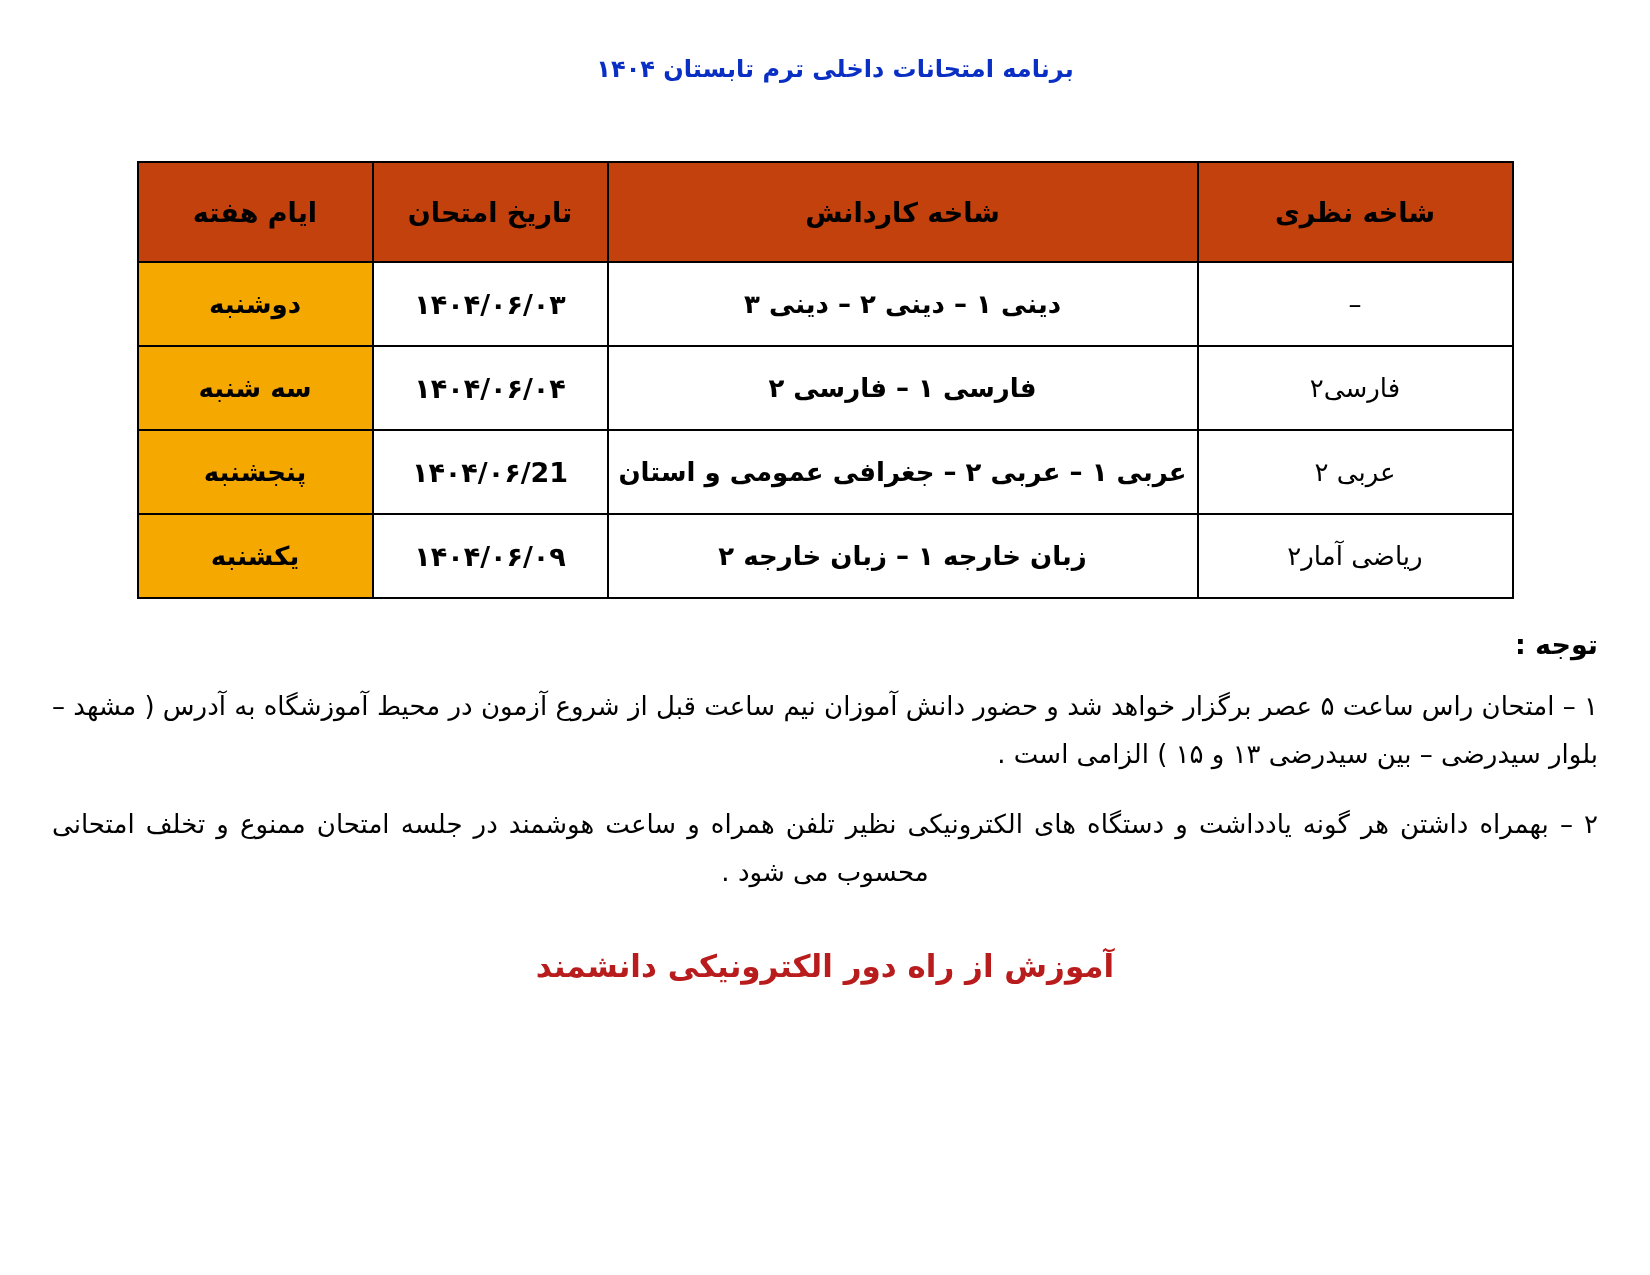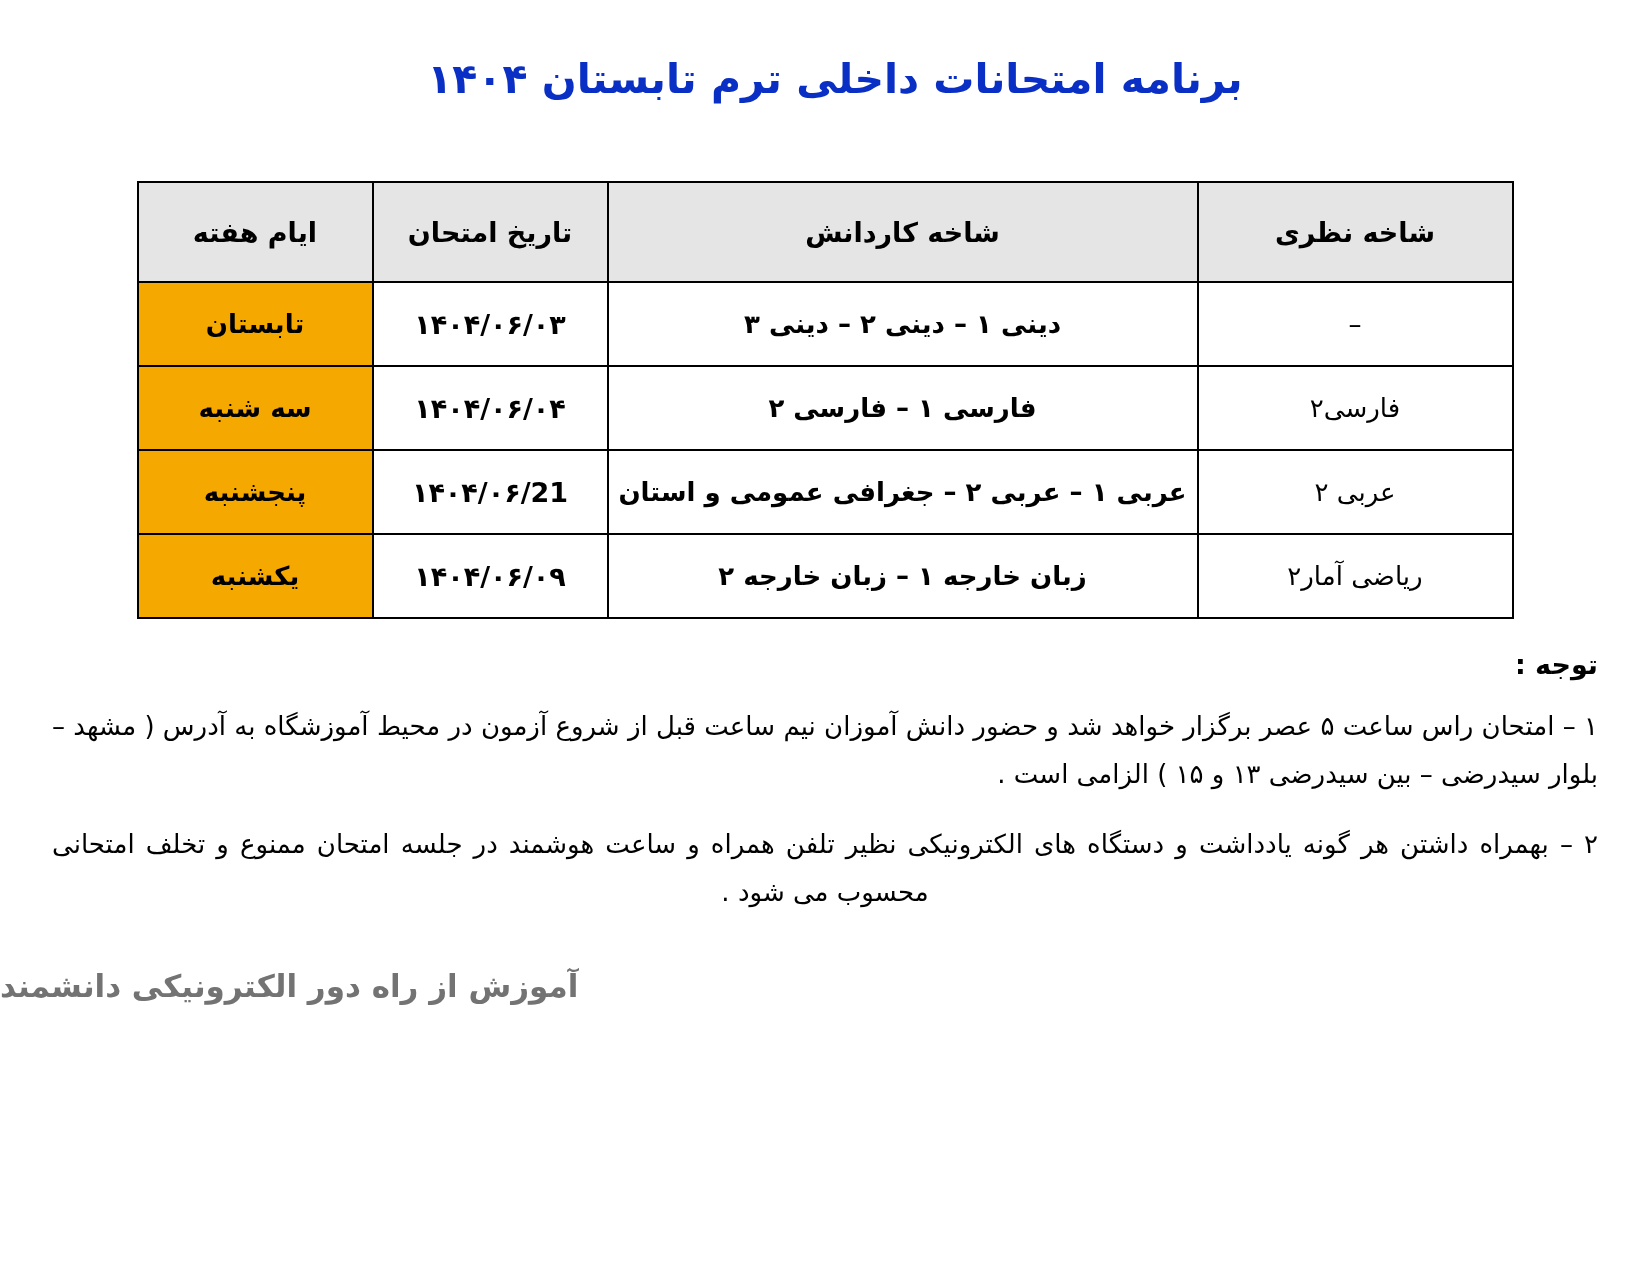--- a/index.html
+++ b/index.html
@@ -19,21 +19,21 @@
     width: 1650px;
     height: 1275px;
     position: relative;
     box-sizing: border-box;
     padding: 0;
   }
   .doc-title {
     text-align: center;
     color: #0a2fc4;
     font-weight: bold;
-    font-size: 41px;
+    font-size: 24px;
     letter-spacing: 0px;
     margin-top: 55px;
     margin-bottom: 0;
     margin-left: 20px;
   }
   .table-wrap {
     margin-top: 78px;
     display: flex;
     justify-content: center;
   }
@@ -44,21 +44,21 @@
   }
   table.schedule th,
   table.schedule td {
     border: 2px solid #000000;
     text-align: center;
     vertical-align: middle;
     font-size: 25px;
     padding: 10px 8px;
   }
   table.schedule thead th {
-    background: #e5e5e5;
+    background: #c2410c;
     font-weight: bold;
     height: 78px;
     font-size: 27px;
   }
   table.schedule td.day {
     background: #f5a800;
     font-weight: bold;
     font-size: 26px;
   }
   table.schedule td.date {
@@ -98,22 +98,22 @@
     margin: 22px 12px 0 12px;
     text-align: justify;
     text-align-last: center;
   }
   .note.first {
     text-align: justify;
     text-align-last: right;
   }
   .footer {
     margin-top: 52px;
-    text-align: left;
-    color: #737373;
+    text-align: center;
+    color: #b91c1c;
     font-weight: bold;
     font-size: 31px;
   }
 </style>
 </head>
 <body>
 
 <div class="page">
 
   <div class="doc-title">برنامه امتحانات داخلی ترم تابستان  ۱۴۰۴</div>
@@ -132,21 +132,21 @@
           <th>شاخه کاردانش</th>
           <th>تاریخ امتحان</th>
           <th>ایام هفته</th>
         </tr>
       </thead>
       <tbody class="rows">
         <tr>
           <td class="theoretical">–</td>
           <td class="vocational">دینی ۱ – دینی ۲ – دینی ۳</td>
           <td class="date">۱۴۰۴/۰۶/۰۳</td>
-          <td class="day">تابستان</td>
+          <td class="day">دوشنبه</td>
         </tr>
         <tr>
           <td class="theoretical">فارسی۲</td>
           <td class="vocational">فارسی ۱ – فارسی ۲</td>
           <td class="date">۱۴۰۴/۰۶/۰۴</td>
           <td class="day">سه شنبه</td>
         </tr>
         <tr>
           <td class="theoretical">عربی ۲</td>
           <td class="vocational">عربی ۱ – عربی ۲ – جغرافی عمومی و استان</td>

